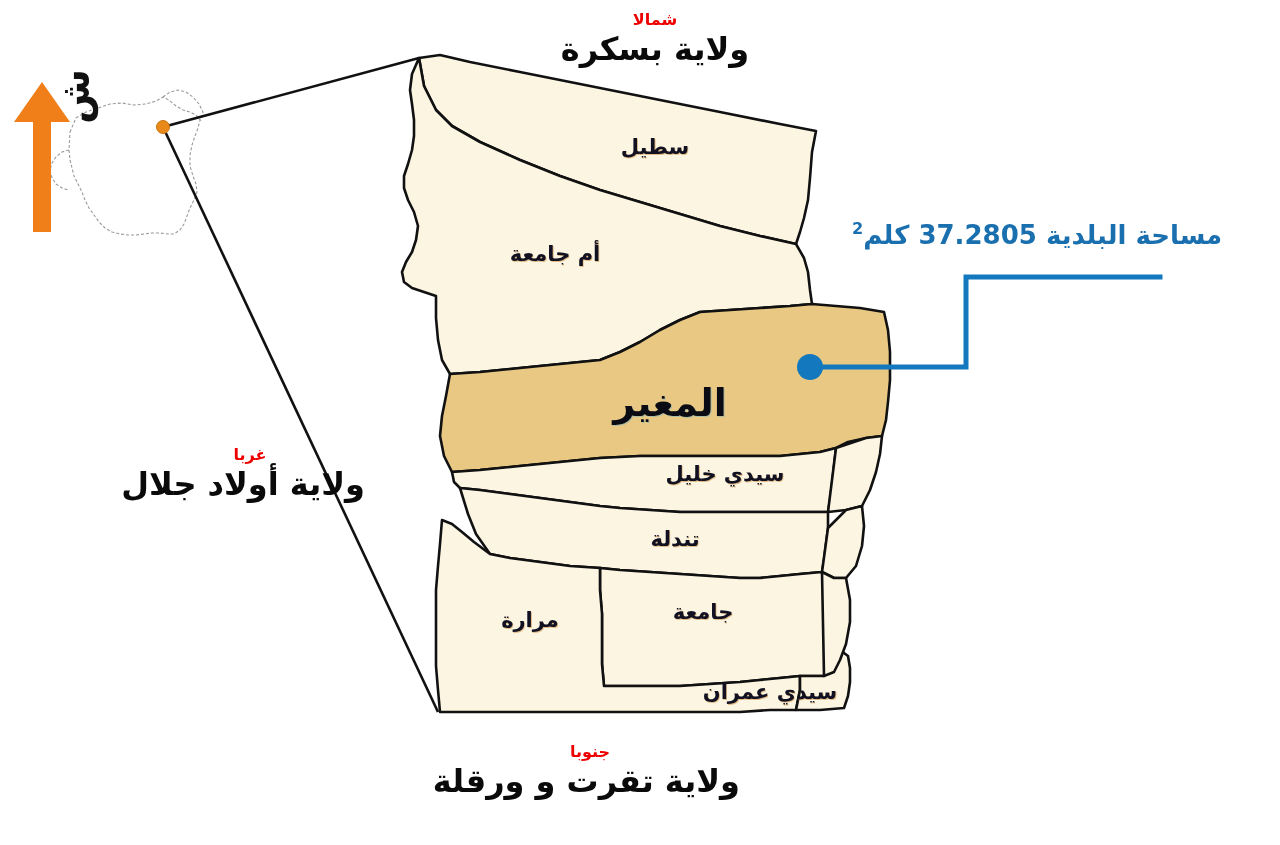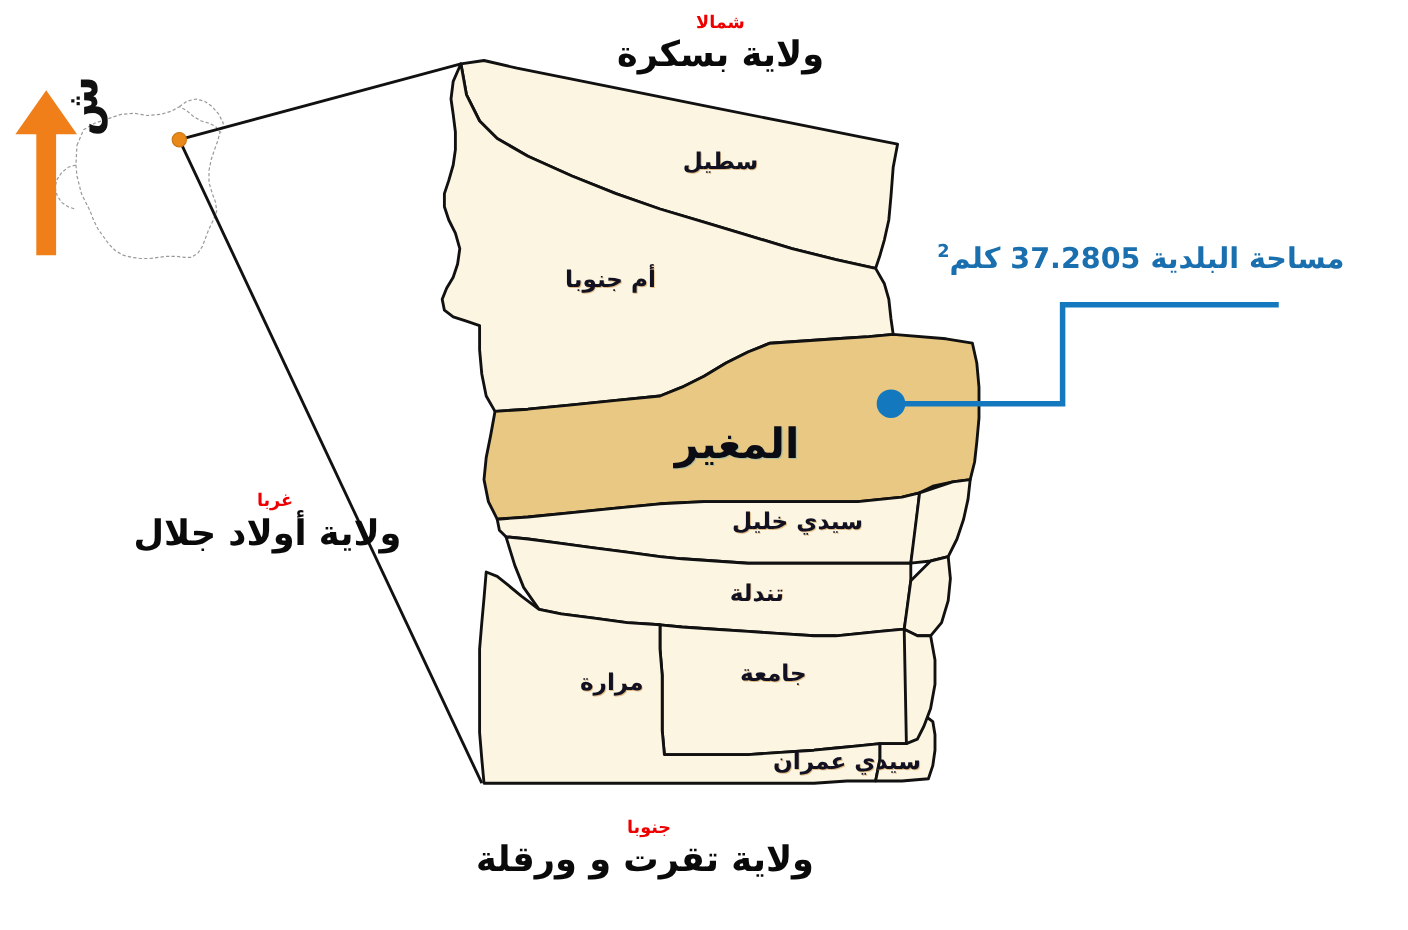--- a/index.html
+++ b/index.html
@@ -217,27 +217,27 @@
     <div class="dir-secondary">ولاية أولاد جلال</div>
   </div>
 
   <div class="dir-group" style="left:440px; top:742px; width:300px;">
     <div class="dir-primary">جنوبا</div>
     <div class="dir-secondary">ولاية تقرت و ورقلة</div>
   </div>
 
   <div class="txt commune-label" style="left:595px; top:135px; width:120px;">سطيل</div>
 
-  <div class="txt commune-label" style="left:460px; top:242px; width:190px;">أم جنوبا</div>
+  <div class="txt commune-label" style="left:460px; top:242px; width:190px;">أم جامعة</div>
 
   <div class="txt commune-label main" style="left:570px; top:380px; width:200px;">المغير</div>
 
   <div class="txt commune-label" style="left:640px; top:462px; width:170px;">سيدي خليل</div>
 
-  <div class="txt commune-label" style="left:633px; top:527px; width:110px;">تندلة</div>
+  <div class="txt commune-label" style="left:620px; top:527px; width:110px;">تندلة</div>
 
   <div class="txt commune-label" style="left:648px; top:600px; width:110px;">جامعة</div>
 
-  <div class="txt commune-label" style="left:475px; top:608px; width:110px;text-align:right;">مرارة</div>
+  <div class="txt commune-label" style="left:475px; top:608px; width:110px;">مرارة</div>
 
   <div class="txt commune-label" style="left:680px; top:680px; width:180px;">سيدي عمران</div>
 
 </div>
 
 </body></html>

